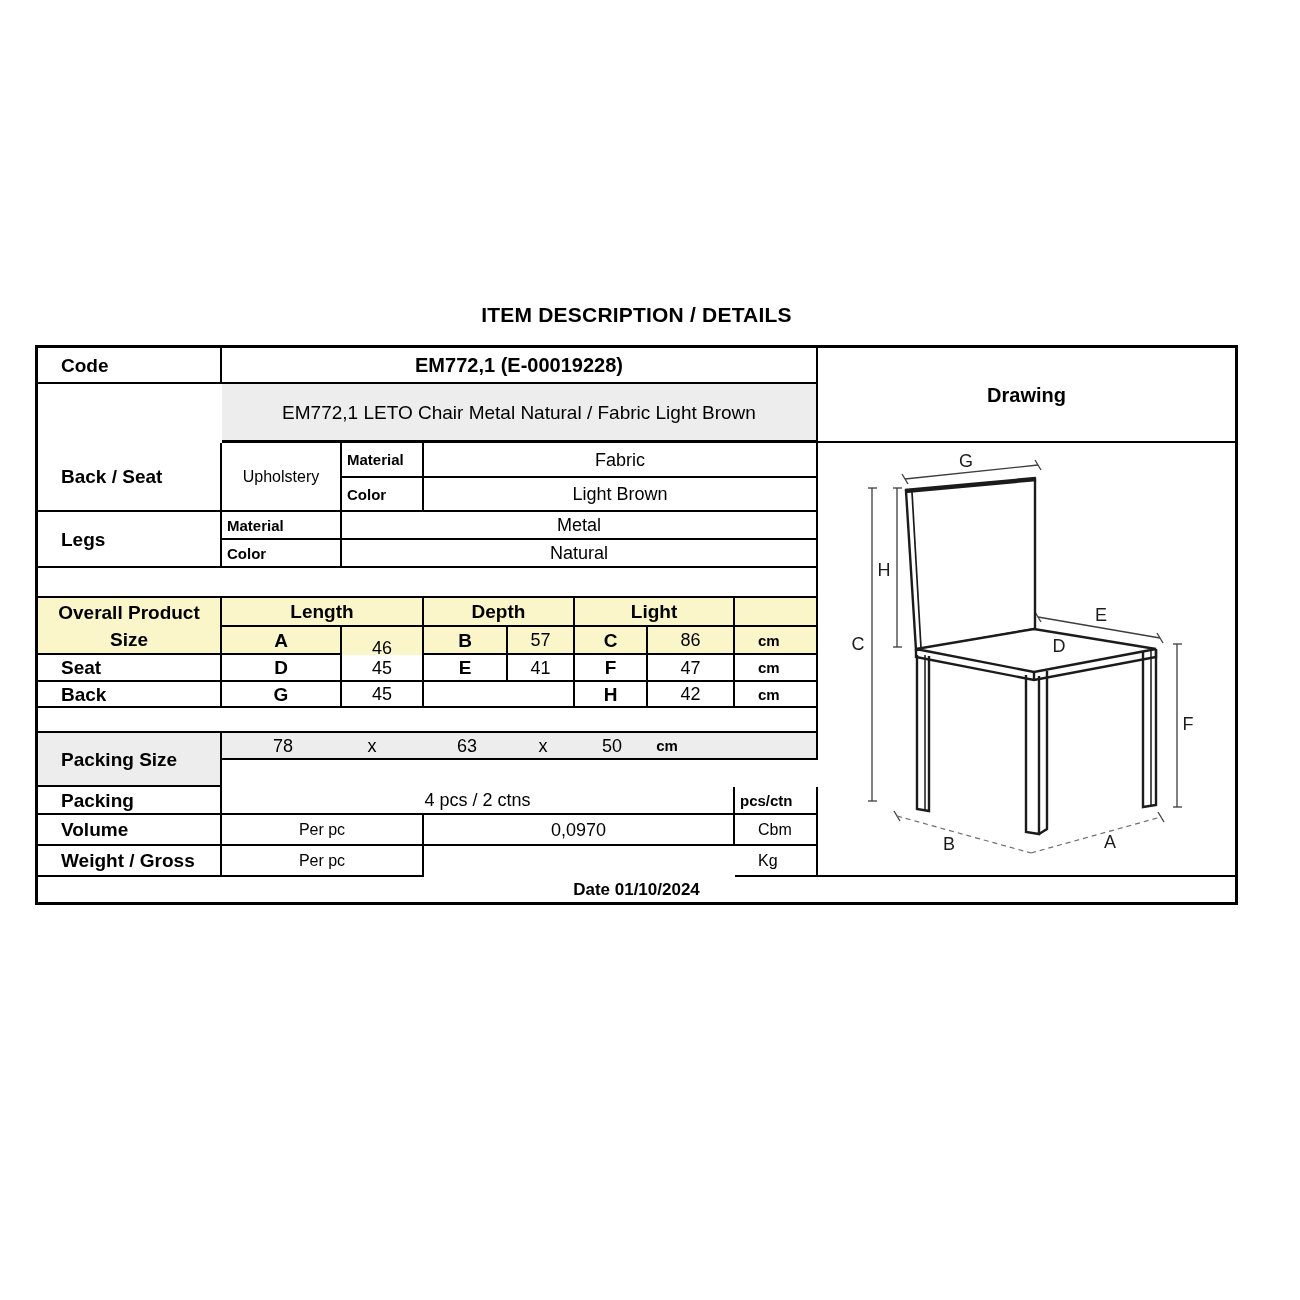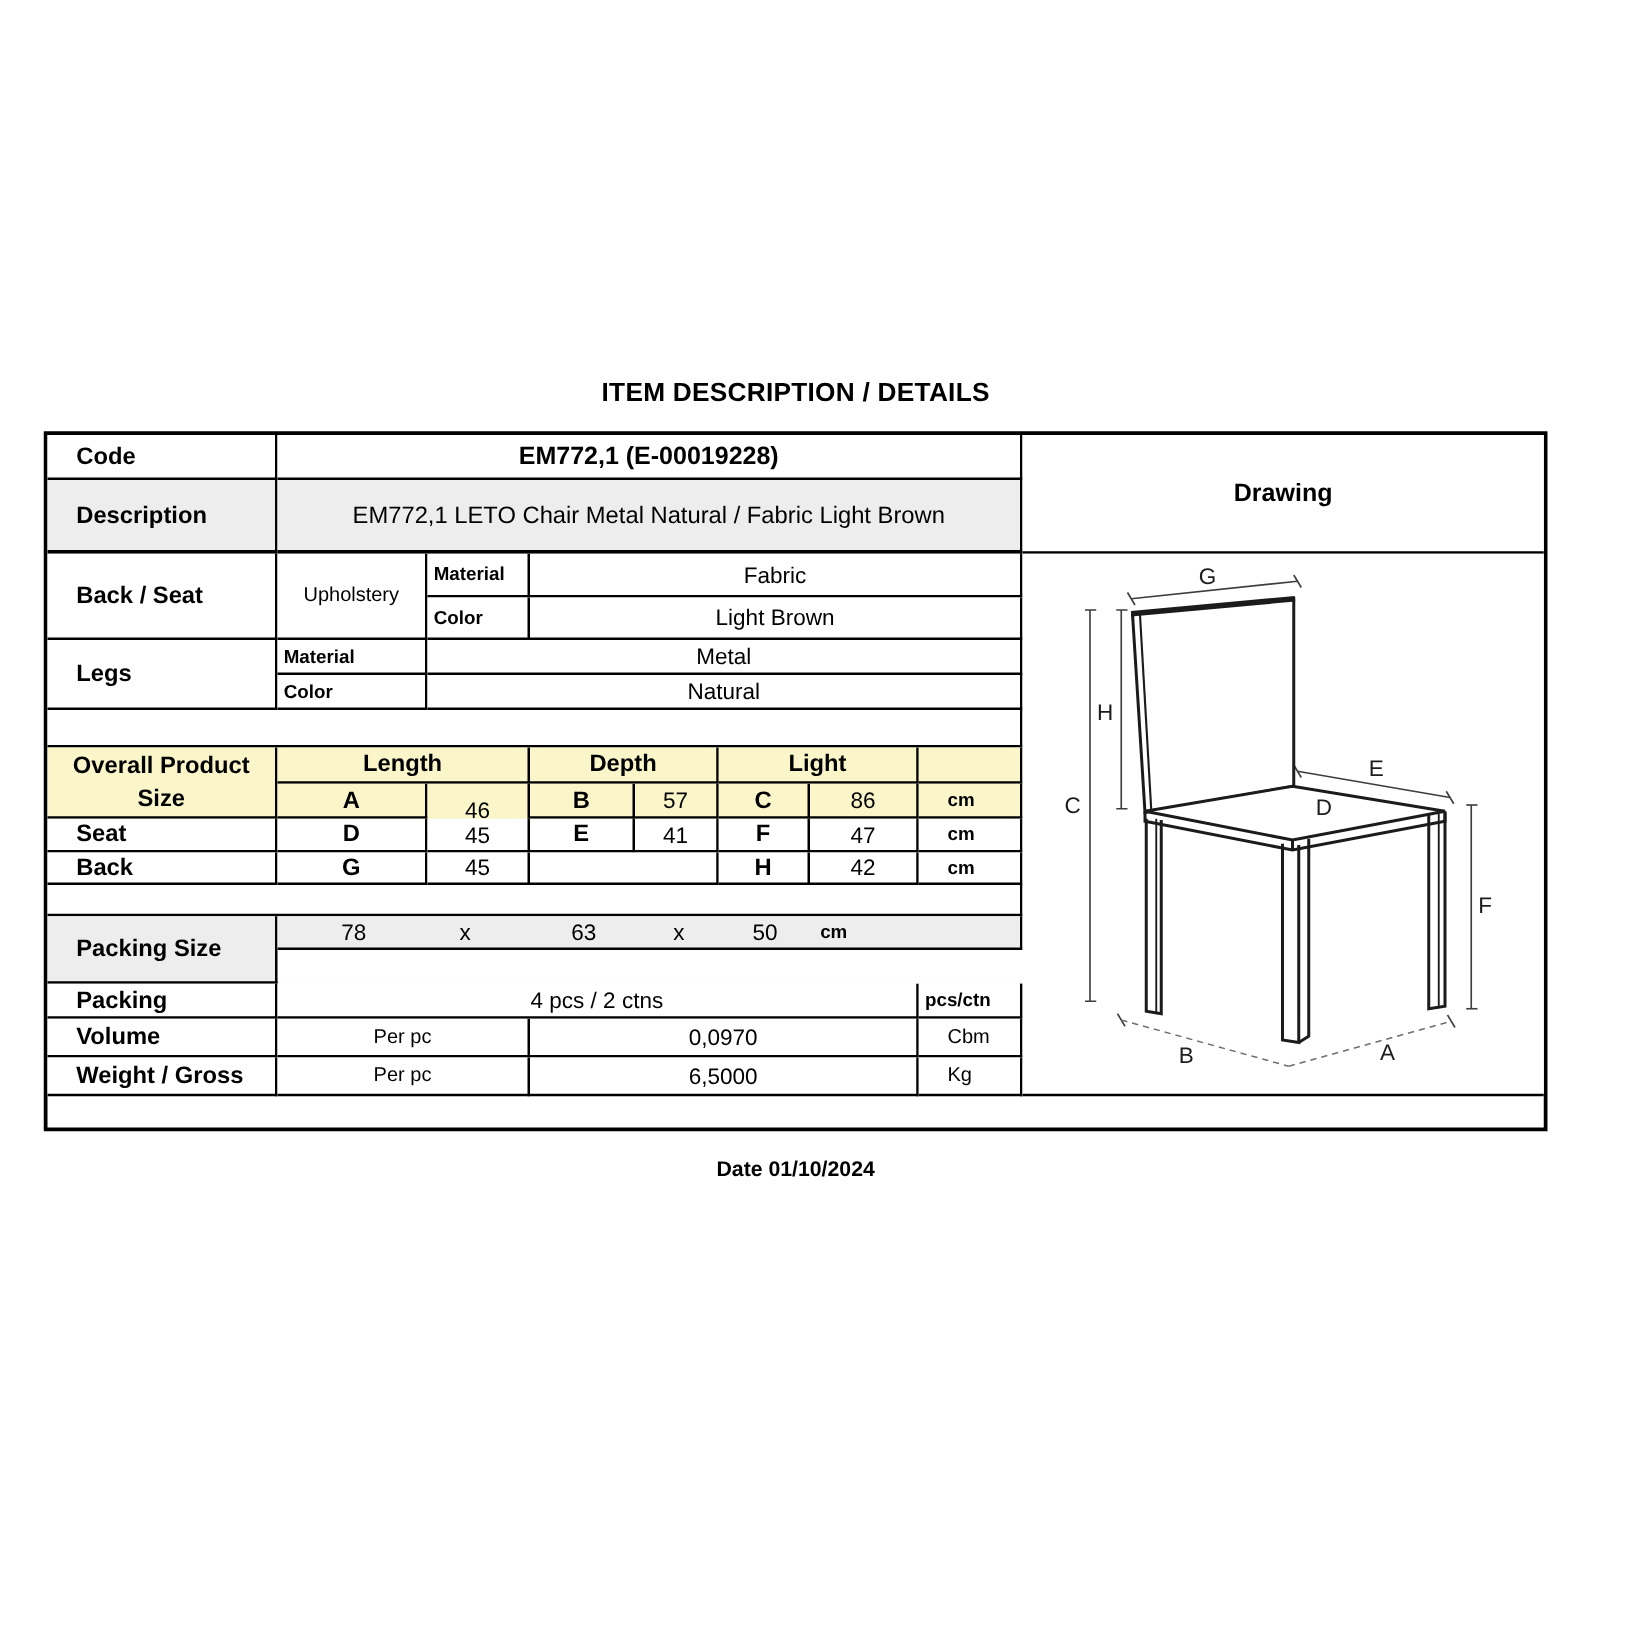--- a/index.html
+++ b/index.html
@@ -19,41 +19,40 @@
   .b20{font-weight:bold;font-size:20px;}
   .b16{font-weight:normal;font-size:16px;}
   .b15{font-weight:bold;font-size:15px;}
   .b17{font-weight:bold;font-size:17px;}
   .n18{font-weight:normal;font-size:18px;}
   .n19{font-weight:normal;font-size:19px;}
   .yellow{background:var(--yellow,#faf6ca);}
   .gray{background:var(--gray,#ededed);}
   .thickbb{border-bottom-width:3px;}
   .no-br{border-right:none;}
-  .no-bb{border-bottom:none;margin-top:46px;}
+  .no-bb{border-bottom:none;}
   .two-line{flex-direction:column;line-height:27px;}
   .rel{position:relative;}
   .ps-span{position:absolute;top:0;bottom:0;display:flex;align-items:center;
            transform:translateX(-50%);font-size:18px;}
   .ps-unit{font-weight:bold;font-size:15px;}
   svg text{font-family:"Liberation Sans",sans-serif;}
 </style>
 </head>
 <body>
 
 <div id="page">
 
   <div class="doc-title">ITEM DESCRIPTION / DETAILS</div>
 
   <div id="spec-table">
 
     <div class="cell left b19" style="left:0;top:0;width:184px;height:36px">Code</div>
     <div class="cell b20" style="left:184px;top:0;width:596px;height:36px">EM772,1 (E-00019228)</div>
 
-    <div class="cell left b19 gray thickbb" style="left:0;top:36px;width:184px;height:59px">Description</div>
     <div class="cell n19 gray thickbb" style="left:184px;top:36px;width:596px;height:59px">EM772,1 LETO Chair Metal Natural / Fabric Light Brown</div>
 
     <div class="cell left b19" style="left:0;top:95px;width:184px;height:69px">Back / Seat</div>
     <div class="cell b16" style="left:184px;top:95px;width:120px;height:69px">Upholstery</div>
     <div class="cell left pl4 b15" style="left:304px;top:95px;width:82px;height:35px">Material</div>
     <div class="cell n18" style="left:386px;top:95px;width:394px;height:35px">Fabric</div>
     <div class="cell left pl4 b15" style="left:304px;top:130px;width:82px;height:34px">Color</div>
     <div class="cell n18" style="left:386px;top:130px;width:394px;height:34px">Light Brown</div>
 
     <div class="cell left b19" style="left:0;top:164px;width:184px;height:56px">Legs</div>
@@ -122,21 +121,20 @@
     <div class="cell n18" style="left:184px;top:439px;width:513px;height:28px">4 pcs / 2 ctns</div>
     <div class="cell left pl4 b15" style="left:697px;top:439px;width:83px;height:28px">pcs/ctn</div>
 
     <div class="cell left b19" style="left:0;top:467px;width:184px;height:31px">Volume</div>
     <div class="cell b16" style="left:184px;top:467px;width:202px;height:31px">Per pc</div>
     <div class="cell n18" style="left:386px;top:467px;width:311px;height:31px">0,0970</div>
     <div class="cell left b16" style="left:697px;top:467px;width:83px;height:31px">Cbm</div>
 
     <div class="cell left b19" style="left:0;top:498px;width:184px;height:31px">Weight / Gross</div>
     <div class="cell b16" style="left:184px;top:498px;width:202px;height:31px">Per pc</div>
-    <div class="cell n18" style="left:386px;top:498px;width:311px;height:31px">6,5000</div>
     <div class="cell left b16" style="left:697px;top:498px;width:83px;height:31px">Kg</div>
 
     <div class="cell b17 no-br no-bb" style="left:0;top:529px;width:1197px;height:25px">Date 01/10/2024</div>
 
     <div class="cell b20 no-br" style="left:780px;top:0;width:417px;height:95px">Drawing</div>
     <div class="cell no-br" style="left:780px;top:95px;width:417px;height:434px">
       <svg width="417" height="434" viewBox="818 443 417 434" xmlns="http://www.w3.org/2000/svg">
 
         <g stroke="#3d3d3d" stroke-width="1.3" fill="none">
           <line x1="905" y1="480" x2="1038" y2="466"></line>

